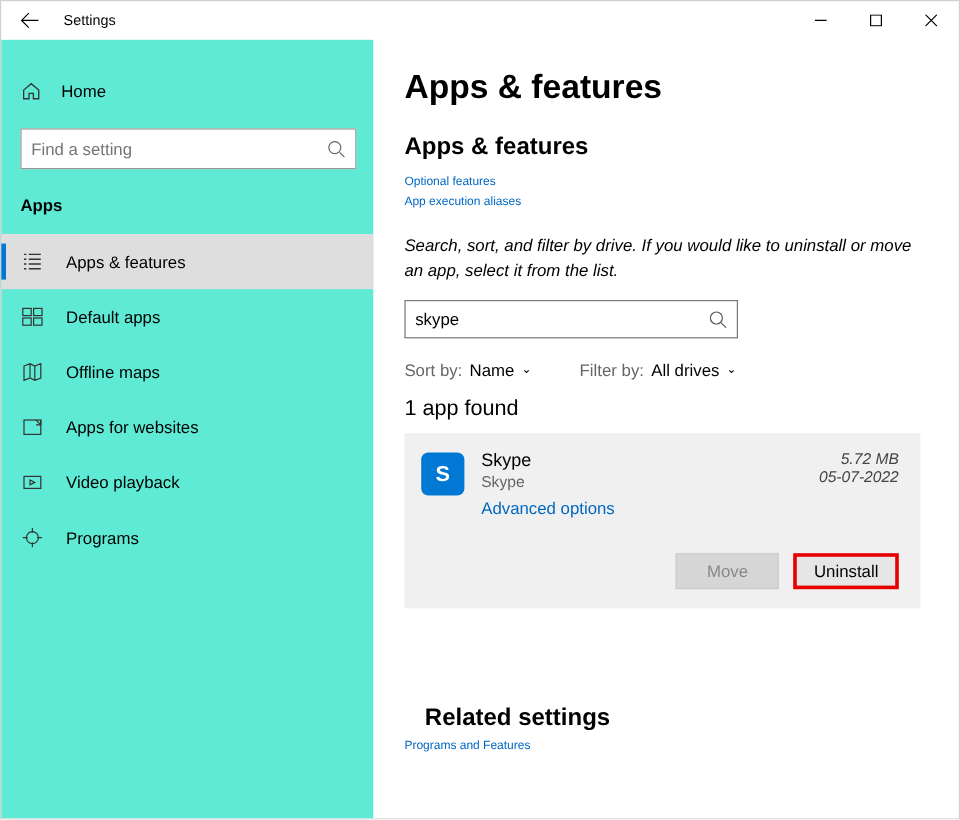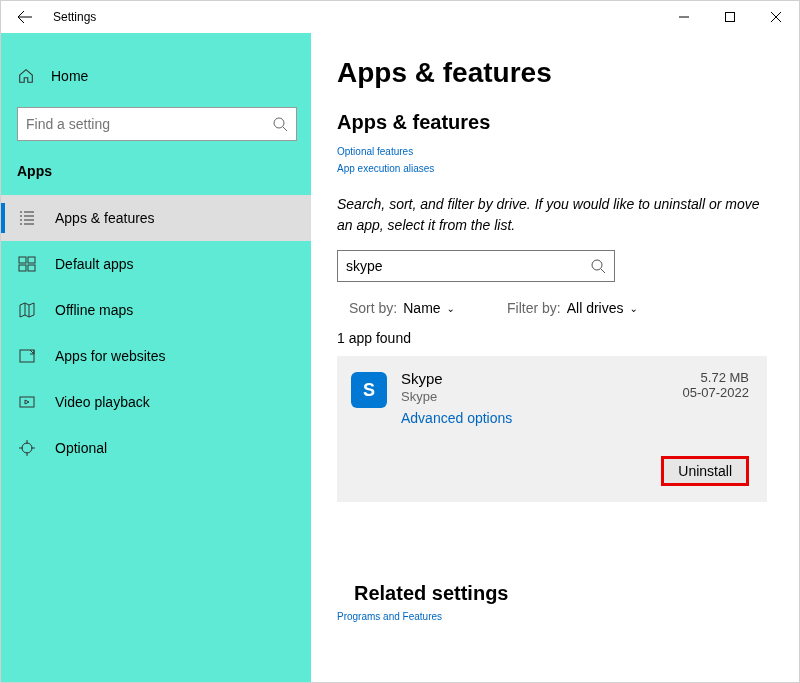--- a/index.html
+++ b/index.html
@@ -23,32 +23,32 @@
     .navitem.selected { background: #dedede; }
     .navitem.selected::before { content:""; position:absolute; left:0; top:8px; bottom:8px; width:4px; background:#0078d4; }
     .main { flex:1; overflow-y:auto; padding: 24px 30px 24px 26px; position:relative; }
     .h1 { font-size: 28px; font-weight: 600; margin-bottom: 6px; }
     .h2 { font-size: 20px; font-weight: 600; margin-top: 22px; margin-bottom: 12px; }
     .link { color:#0067c0; font-size:10px; margin-top: 6px; display:block; }
     .desc { font-size:14px; margin-top: 20px; line-height:1.5; max-width: 440px; font-style: italic; }
     .filterbox { margin-top: 14px; width: 278px; height: 32px; border:1px solid #777; display:flex; align-items:center; padding: 0 8px; }
     .filterbox input { border:none; outline:none; flex:1; font-size:14px; }
     .sort-row { margin-top: 18px; font-size:14px; display:flex; gap: 40px; }
-    .sort-lbl { color:#666;margin-left:12px; }
+    .sort-lbl { color:#666; }
     .sort-val { color:#000000; margin-left:6px; }
     .chev { margin-left:6px; font-size:10px; display:inline-block; }
-    .count { margin-top: 14px; font-size:14px; }
+    .count { margin-top: 14px; font-size:18px; }
     .app-card { margin-top: 10px; background:#f0f0f0; padding: 14px 18px 16px 14px; width: 430px; }
     .app-head { display:flex; }
     .app-icon { width:36px; height:36px; background:#0078d4; border-radius:6px; display:flex; align-items:center; justify-content:center; color:#fff; font-weight:700; font-size:18px; flex:0 0 36px; margin-top:2px; }
     .app-meta { margin-left: 14px; flex:1; }
     .app-name { font-size:15px; }
     .app-pub { font-size:13px; color:#666; margin-top:2px; }
     .app-adv { color:#0067c0; font-size:14px; margin-top:6px; display:inline-block; }
-    .app-right { text-align:right; font-size:13px; color:#444; }
+    .app-right { text-align:right; font-size:13px; color:#444;font-style:italic; }
     .app-actions { display:flex; justify-content:flex-end; gap:12px; margin-top: 30px; }
     .btn { min-width:86px; height:30px; border:1px solid #bbb; background:#e1e1e1; font-size:14px; padding:0 14px; display:flex; align-items:center; justify-content:center; }
     .btn.disabled { color:#888; background:#d6d6d6; border-color:#ccc; }
     .btn.highlight { border:3px solid #e60000; background:#e6e6e6; }
     .rel-h { font-size: 20px; font-weight:600; margin-top: 80px; margin-left: 17px; }
     .main::-webkit-scrollbar { width: 4px; }
     .main::-webkit-scrollbar-thumb { background:#c0c0c0; }
     .sortblock{display:inline-flex; align-items:center;}
   </style>
 </head>
@@ -134,21 +134,21 @@
           <span>Video playback</span>
         </li>
         <li class="navitem">
           <svg width="20" height="20" viewBox="0 0 20 20">
               <circle cx="10" cy="10" r="5" fill="none" stroke="#333"></circle>
               <line x1="10" y1="2" x2="10" y2="6" stroke="#333"></line>
               <line x1="10" y1="14" x2="10" y2="18" stroke="#333"></line>
               <line x1="2" y1="10" x2="6" y2="10" stroke="#333"></line>
               <line x1="14" y1="10" x2="18" y2="10" stroke="#333"></line>
             </svg>
-          <span>Optional</span>
+          <span>Programs</span>
         </li>
       </ul>
     </div>
 
     <div class="main">
       <div class="h1">Apps &amp; features</div>
       <div class="h2">Apps &amp; features</div>
       <a class="link">Optional features</a>
       <a class="link">App execution aliases</a>
       <div class="desc">Search, sort, and filter by drive. If you would like to uninstall or move an app, select it from the list.</div>
@@ -183,20 +183,21 @@
             <div class="app-name">Skype</div>
             <div class="app-pub">Skype</div>
             <a class="app-adv">Advanced options</a>
           </div>
           <div class="app-right">
             <div>5.72 MB</div>
             <div>05-07-2022</div>
           </div>
         </div>
         <div class="app-actions">
+          <div class="btn disabled">Move</div>
           <div class="btn highlight">Uninstall</div>
         </div>
       </div>
 
       <div class="rel-h">Related settings</div>
       <a class="link">Programs and Features</a>
     </div>
   </div>
 </div>
 

